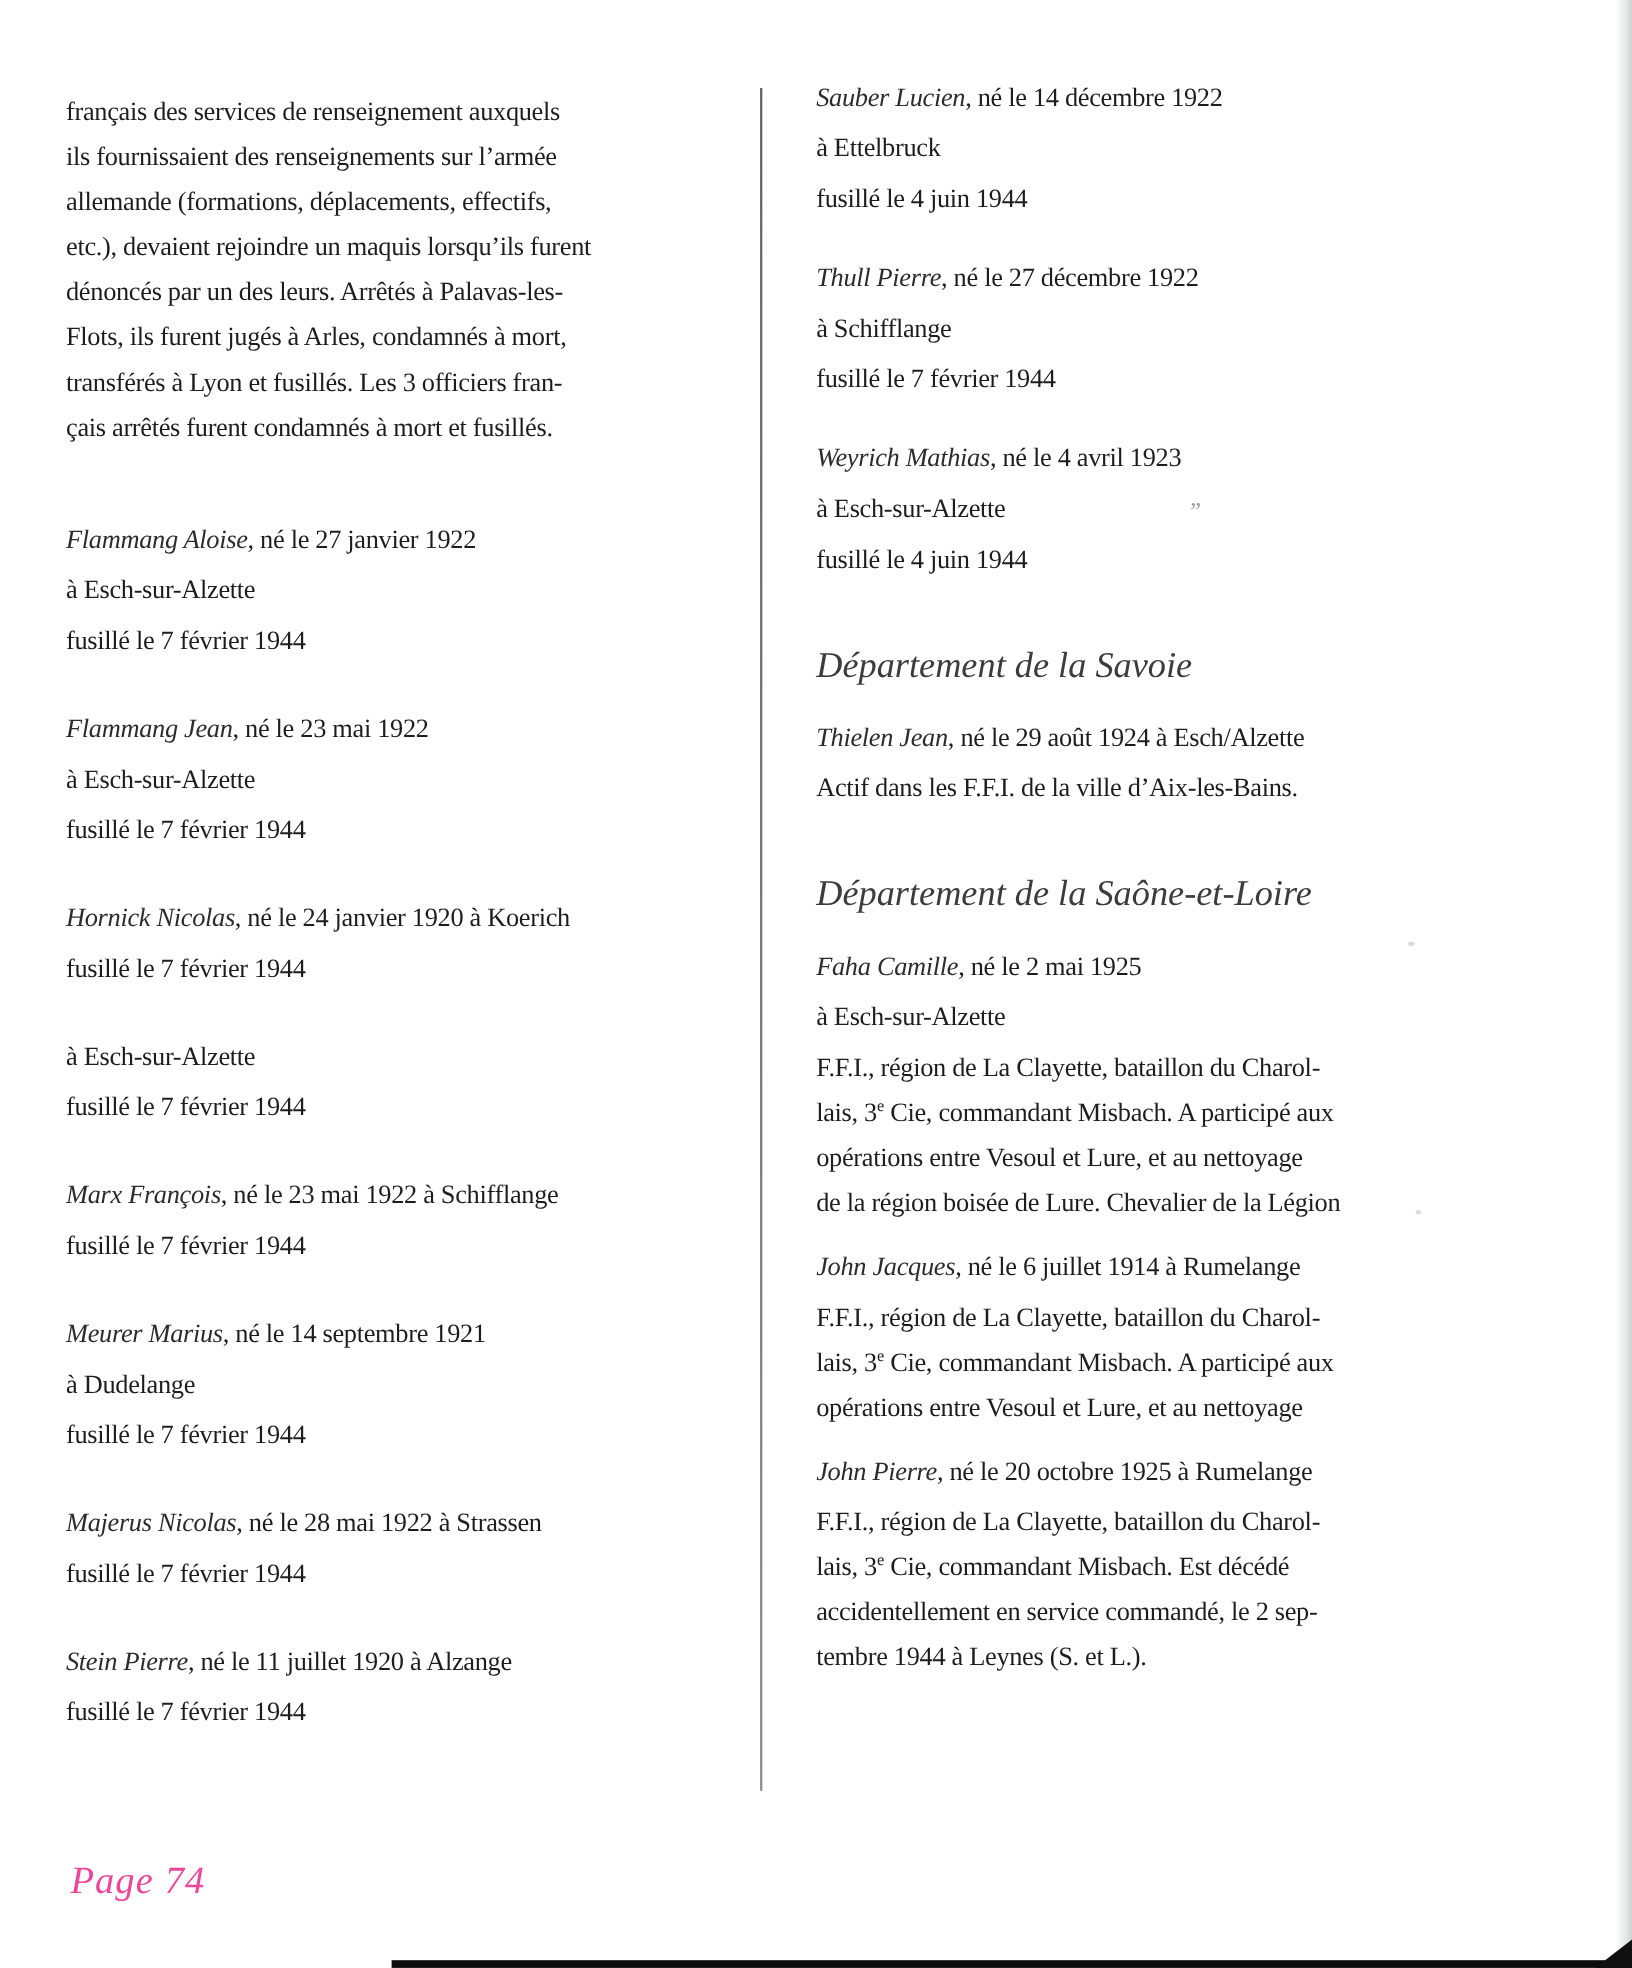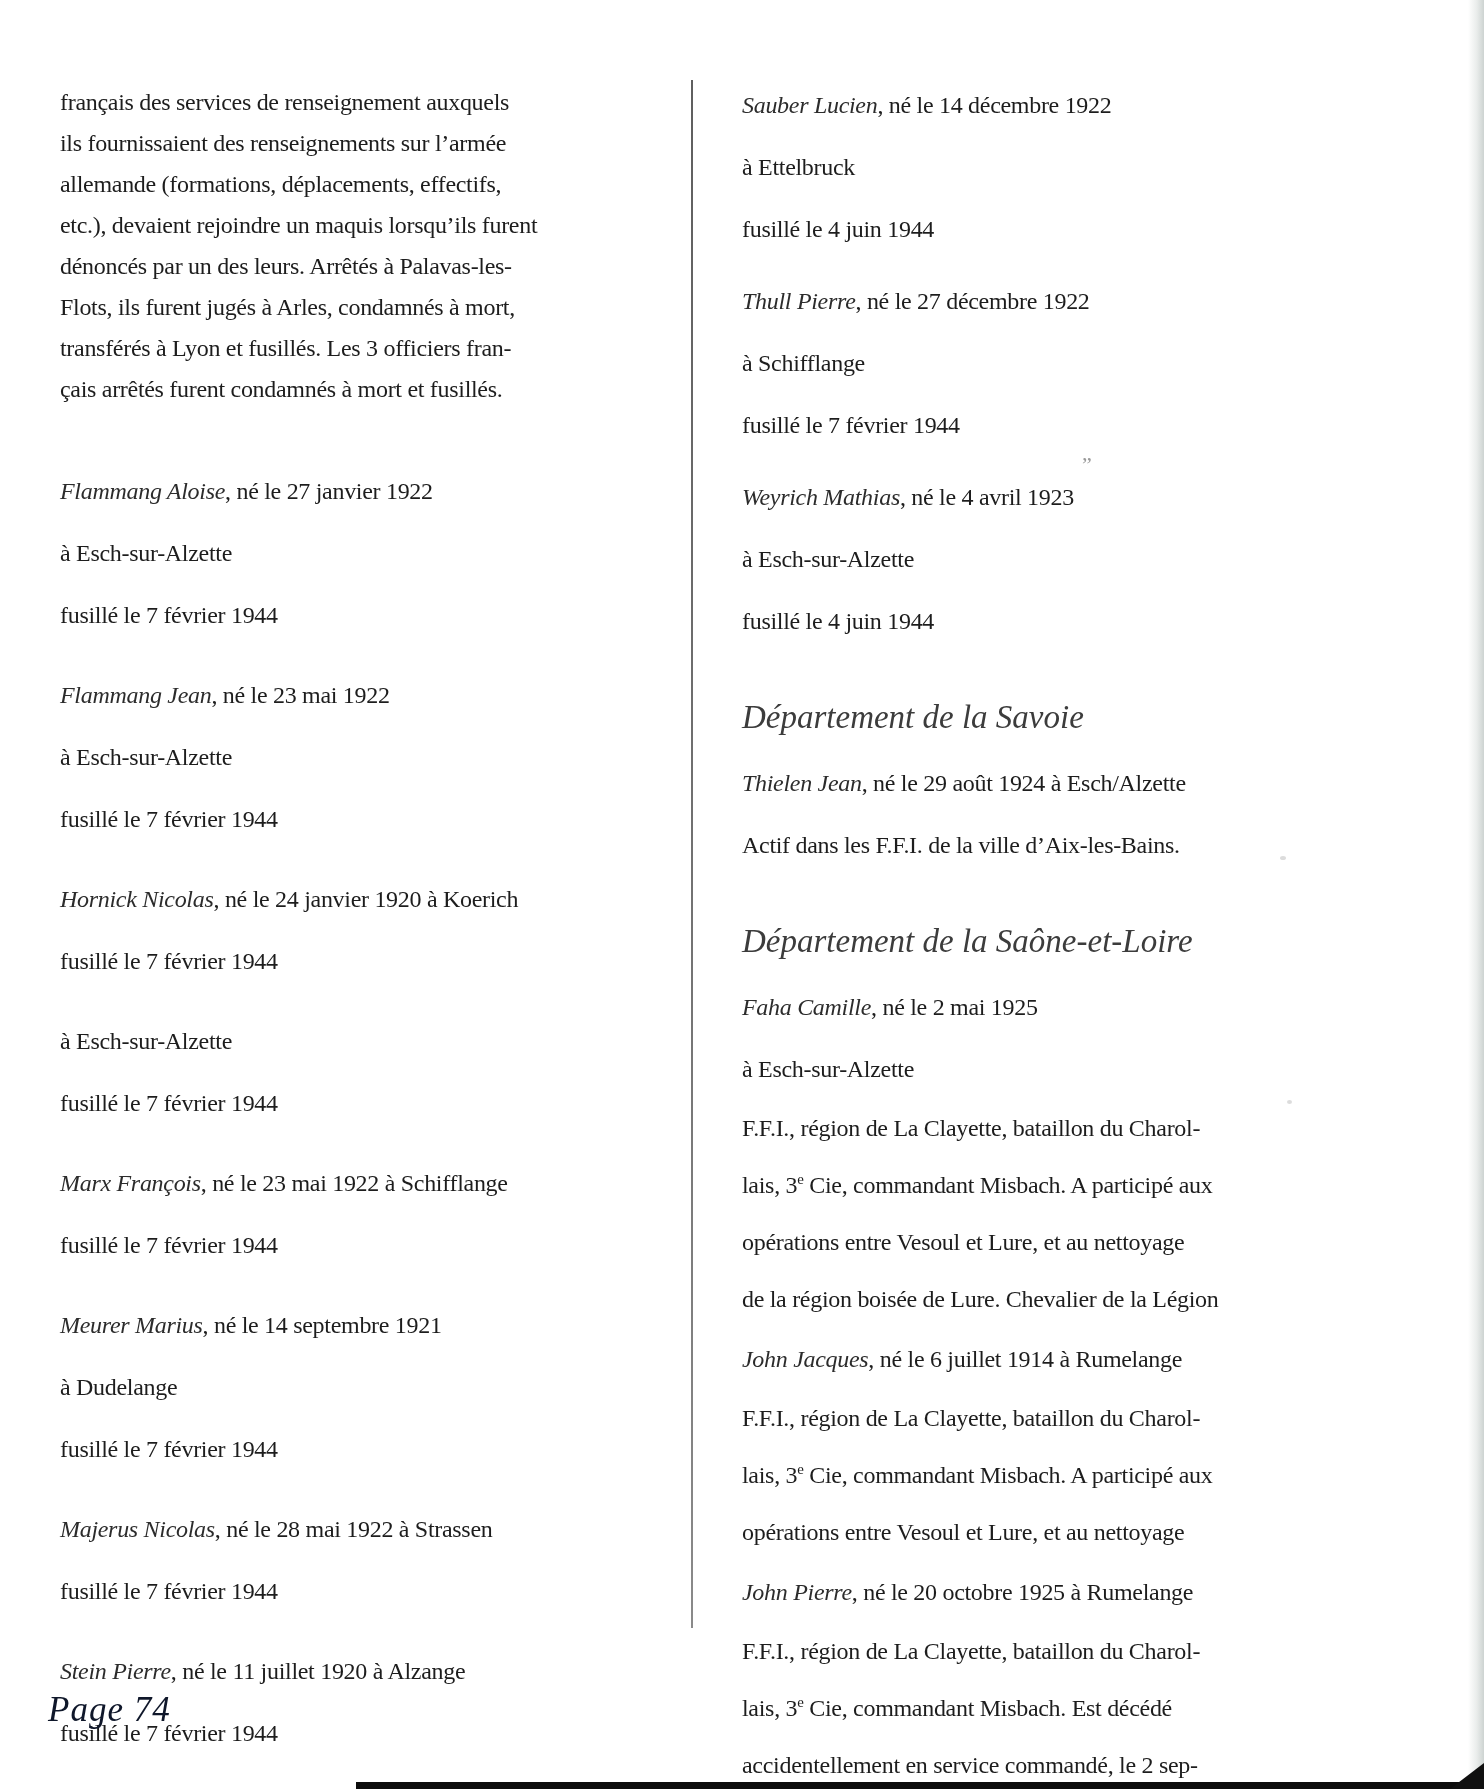--- a/index.html
+++ b/index.html
@@ -12,21 +12,21 @@
     position: relative;
     font-family: "Liberation Serif", "DejaVu Serif", serif;
     color: #1d1d1d;
   }
   .col { position: absolute; }
   .col-left  { left: 60px;  top: 82px; width: 620px; }
   .col-right { left: 742px; top: 66px; width: 640px; }
 
   .line { white-space: nowrap; font-size: 24px; letter-spacing: -0.3px; }
   .para .line  { line-height: 41px; }
-  .entry .line { line-height: 46px; margin-top: 16px; }
+  .entry .line { line-height: 46px; }
   .desc { margin-top: 3px; }
   .desc .line { line-height: 41px; }
 
   .entry { margin-top: 34px; }
   .entry.after-para { margin-top: 58px; }
   .col-right > .entry.first { margin-top: 0; }
   .col-right > .entry { margin-top: 26px; }
 
   .name { font-style: italic; color: #2c2c2c; }
 
@@ -47,24 +47,24 @@
 
   .divider {
     position: absolute;
     left: 691px; top: 80px;
     width: 2px; height: 1548px;
     background: linear-gradient(to bottom, #5f5f5f 0%, #757575 60%, #8a8a8a 100%);
   }
 
   .footer {
     position: absolute;
-    left: 48px; top: 1690px;
+    left: 64px; top: 1690px;
     font-style: italic;
     font-size: 35px;
-    color: #0f172a;
+    color: #ec4899;
     letter-spacing: 1px;
     text-align: center;
   }
 
   .right-edge-shade {
     position: absolute;
     right: 0; top: 0; bottom: 0;
     width: 16px;
     background: linear-gradient(to right, rgba(255,255,255,0) 0%, #e9eceb 55%, #cdd3d1 100%);
   }

